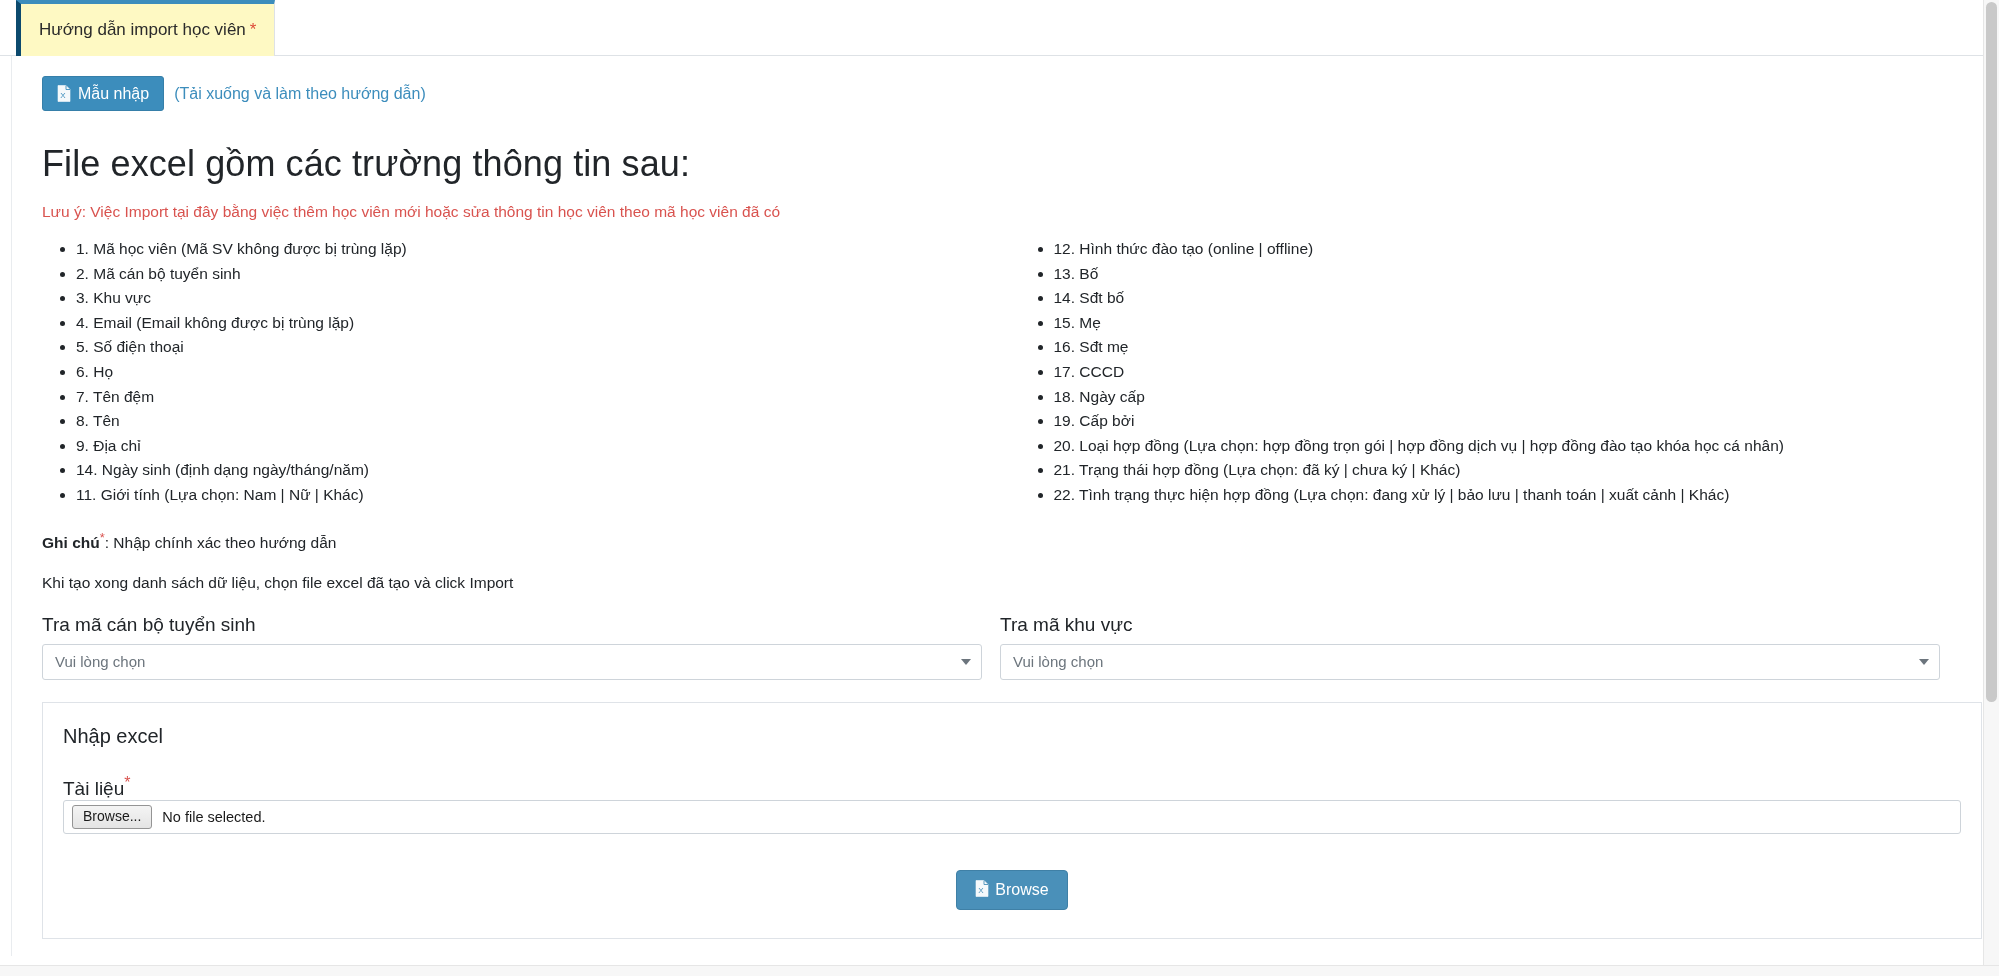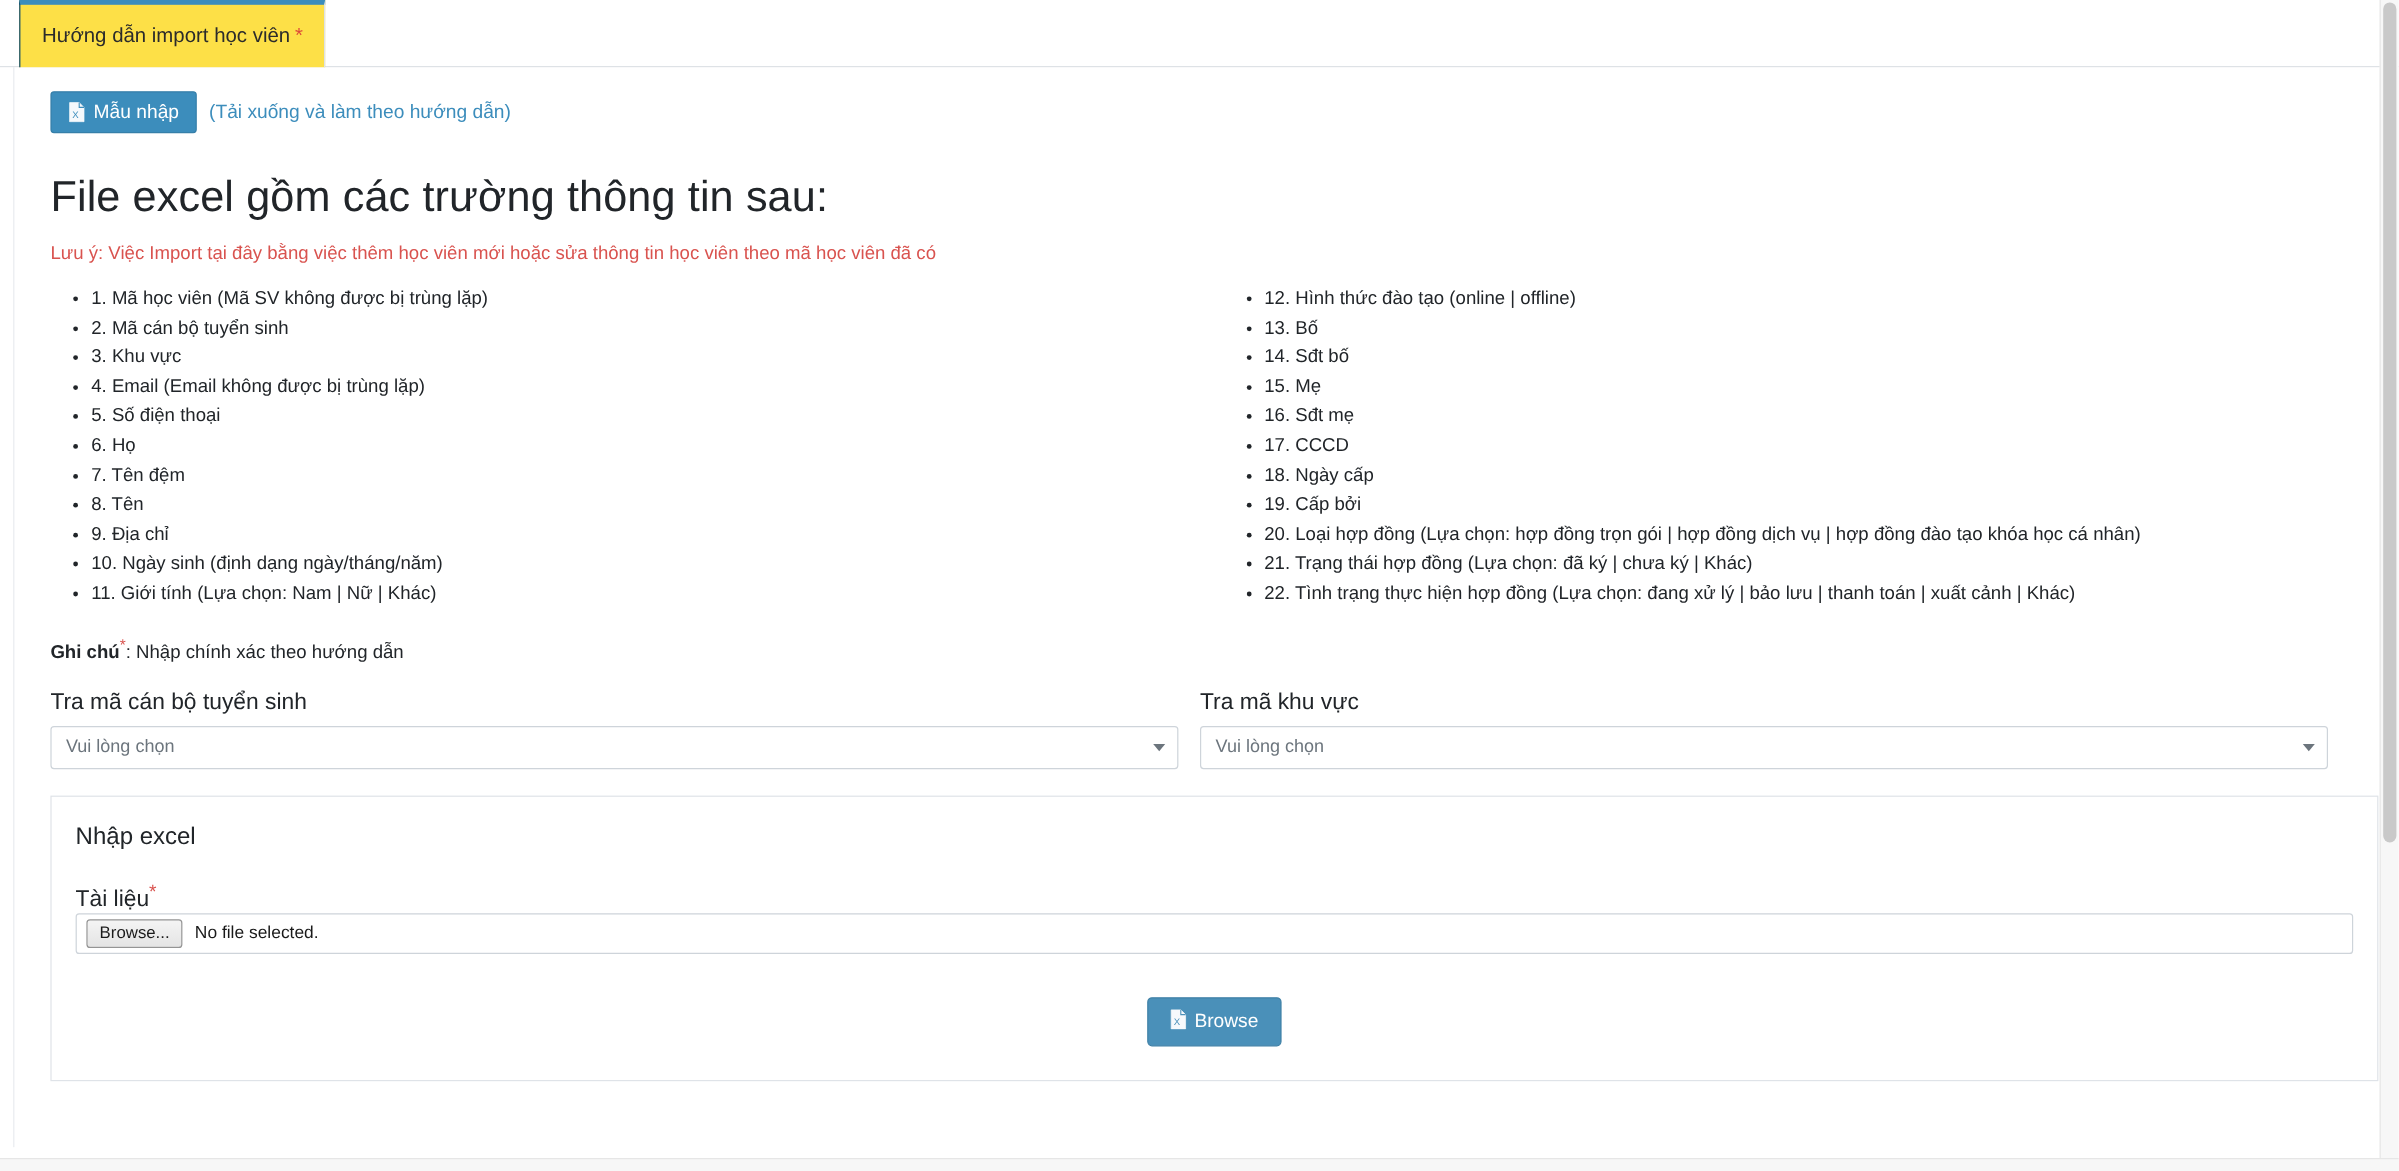--- a/index.html
+++ b/index.html
@@ -33,23 +33,23 @@
   .tab {
     position: absolute;
     left: 16px;
     top: 0;
     height: 56px;
     display: flex;
     align-items: center;
     padding: 0 18px;
     box-sizing: border-box;
     border-top: 4px solid #3c8dbc;
-    border-left: 1px solid #0c4a6e;
+    border-left: 5px solid #0c4a6e;
     border-right: 1px solid #dee2e6;
-    background: #fde047;
+    background: #fef9c3;
     font-size: 17px;
     color: #2b2b2b;
     cursor: pointer;
   }
   .tab .req { color: #dd4b39; margin-left: 4px; }
 
   
   .dl-row {
     display: flex;
     align-items: center;
@@ -309,21 +309,21 @@
       <ul class="fieldlist">
         <li>1. Mã học viên (Mã SV không được bị trùng lặp)</li>
         <li>2. Mã cán bộ tuyển sinh</li>
         <li>3. Khu vực</li>
         <li>4. Email (Email không được bị trùng lặp)</li>
         <li>5. Số điện thoại</li>
         <li>6. Họ</li>
         <li>7. Tên đệm</li>
         <li>8. Tên</li>
         <li>9. Địa chỉ</li>
-        <li>10. Ngày sinh (định dạng ngày/tháng/năm)</li>
+        <li>14. Ngày sinh (định dạng ngày/tháng/năm)</li>
         <li>11. Giới tính (Lựa chọn: Nam | Nữ | Khác)</li>
       </ul>
     </div>
     <div class="col right">
       <ul class="fieldlist">
         <li>12. Hình thức đào tạo (online | offline)</li>
         <li>13. Bố</li>
         <li>14. Sđt bố</li>
         <li>15. Mẹ</li>
         <li>16. Sđt mẹ</li>
@@ -333,20 +333,21 @@
         <li>20. Loại hợp đồng (Lựa chọn: hợp đồng trọn gói | hợp đồng dịch vụ | hợp đồng đào tạo khóa học cá nhân)</li>
         <li>21. Trạng thái hợp đồng (Lựa chọn: đã ký | chưa ký | Khác)</li>
         <li>22. Tình trạng thực hiện hợp đồng (Lựa chọn: đang xử lý | bảo lưu | thanh toán | xuất cảnh | Khác)</li>
       </ul>
     </div>
   </div>
 
   <div class="ghichu">
     <b>Ghi chú</b><sup>*</sup><span>: Nhập chính xác theo hướng dẫn</span>
   </div>
+  <div class="after-note">Khi tạo xong danh sách dữ liệu, chọn file excel đã tạo và click Import</div>
 
   <div class="lookups">
     <div class="lookup left">
       <div class="lookup-label">Tra mã cán bộ tuyển sinh</div>
       <div class="select-box">
         <span class="ph">Vui lòng chọn</span>
         <span class="caret"></span>
       </div>
     </div>
     <div class="lookup right">

